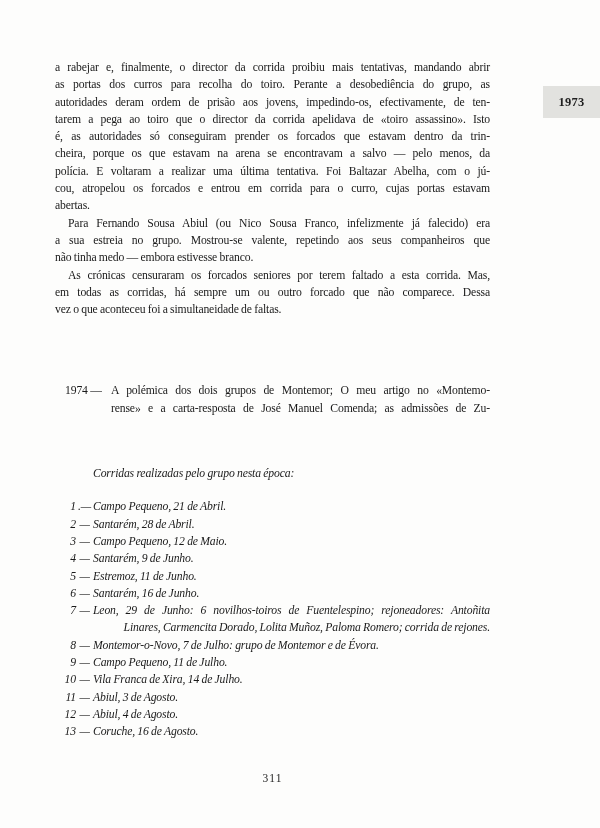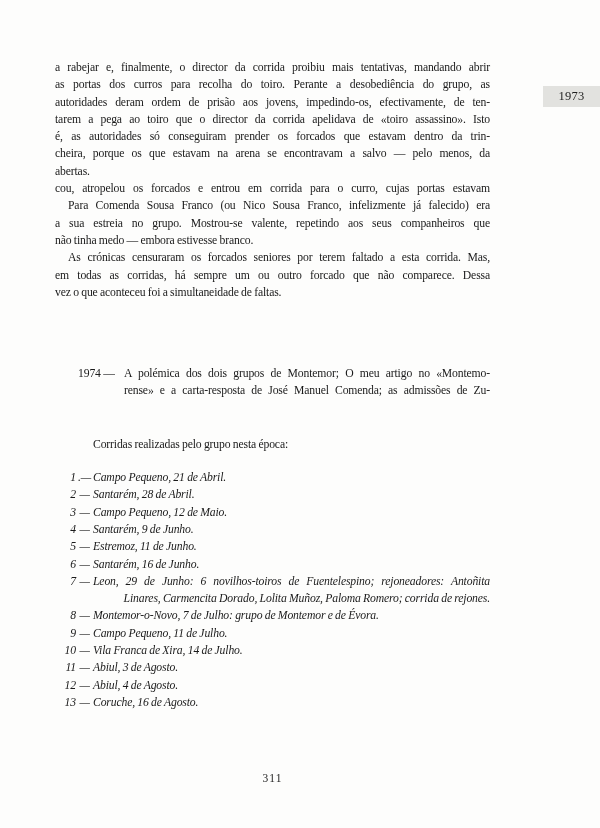--- a/index.html
+++ b/index.html
@@ -10,33 +10,33 @@
   }
   .content{
     position:absolute;left:55px;top:59px;width:435px;
     font-size:11.7px;line-height:17.3px;
     letter-spacing:-0.15px;word-spacing:-0.4px;
   }
   .ln{text-align:left;}
   .just{text-align:justify;text-align-last:justify;}
   .ind{text-indent:13px;}
   .entry{display:flex;margin-left:10px;margin-top:64px;}
-  .entry-label{flex:0 0 46px;margin-left:13px;}
+  .entry-label{flex:0 0 46px;}
   .entry-lines{flex:1;}
-  .list-heading{margin-left:38px;margin-top:36px;}
+  .list-heading{font-style:italic;margin-left:38px;margin-top:48px;}
   .clist{margin-top:16px;font-style:italic;}
   .citem{display:flex;}
   .cnum{flex:0 0 21px;text-align:right;}
   .csep{flex:0 0 17px;text-align:center;}
   .ctext{flex:1;}
   .ctext .ln{display:block;text-align:right;}
   .year-tab{
-    position:absolute;left:543px;top:86px;width:57px;height:21px;
+    position:absolute;left:543px;top:86px;width:57px;height:32px;
     background:#e2e2df;display:flex;align-items:center;justify-content:center;
-    font-weight:normal;font-size:12.5px;letter-spacing:.3px;color:#1f1f1f;
+    font-weight:bold;font-size:12.5px;letter-spacing:.3px;color:#1f1f1f;
   }
   .page-number{
     position:absolute;left:55px;top:772px;width:435px;
     text-align:center;font-size:11.5px;letter-spacing:1px;color:#222;
   }
 </style>
 </head>
 <body>
 
 <div class="page">
@@ -47,26 +47,27 @@
 
   <div class="content">
 
     <div class="para">
       <div class="ln just">a rabejar e, finalmente, o director da corrida proibiu mais tentativas, mandando abrir</div>
       <div class="ln just">as portas dos curros para recolha do toiro. Perante a desobediência do grupo, as</div>
       <div class="ln just">autoridades deram ordem de prisão aos jovens, impedindo-os, efectivamente, de ten-</div>
       <div class="ln just">tarem a pega ao toiro que o director da corrida apelidava de «toiro assassino». Isto</div>
       <div class="ln just">é, as autoridades só conseguiram prender os forcados que estavam dentro da trin-</div>
       <div class="ln just">cheira, porque os que estavam na arena se encontravam a salvo — pelo menos, da</div>
+      <div class="ln just">polícia. E voltaram a realizar uma última tentativa. Foi Baltazar Abelha, com o jú-</div>
+      <div class="ln just">cou, atropelou os forcados e entrou em corrida para o curro, cujas portas estavam</div>
       <div class="ln">abertas.</div>
-      <div class="ln just">cou, atropelou os forcados e entrou em corrida para o curro, cujas portas estavam</div>
     </div>
 
     <div class="para">
-      <div class="ln just ind">Para Comenda Sousa Franco (ou Nico Sousa Franco, infelizmente já falecido) era</div>
+      <div class="ln just ind">Para Fernando Sousa Abiul (ou Nico Sousa Franco, infelizmente já falecido) era</div>
       <div class="ln just">a sua estreia no grupo. Mostrou-se valente, repetindo aos seus companheiros que</div>
       <div class="ln">não tinha medo — embora estivesse branco.</div>
     </div>
 
     <div class="para">
       <div class="ln just ind">As crónicas censuraram os forcados seniores por terem faltado a esta corrida. Mas,</div>
       <div class="ln just">em todas as corridas, há sempre um ou outro forcado que não comparece. Dessa</div>
       <div class="ln">vez o que aconteceu foi a simultaneidade de faltas.</div>
     </div>
 

